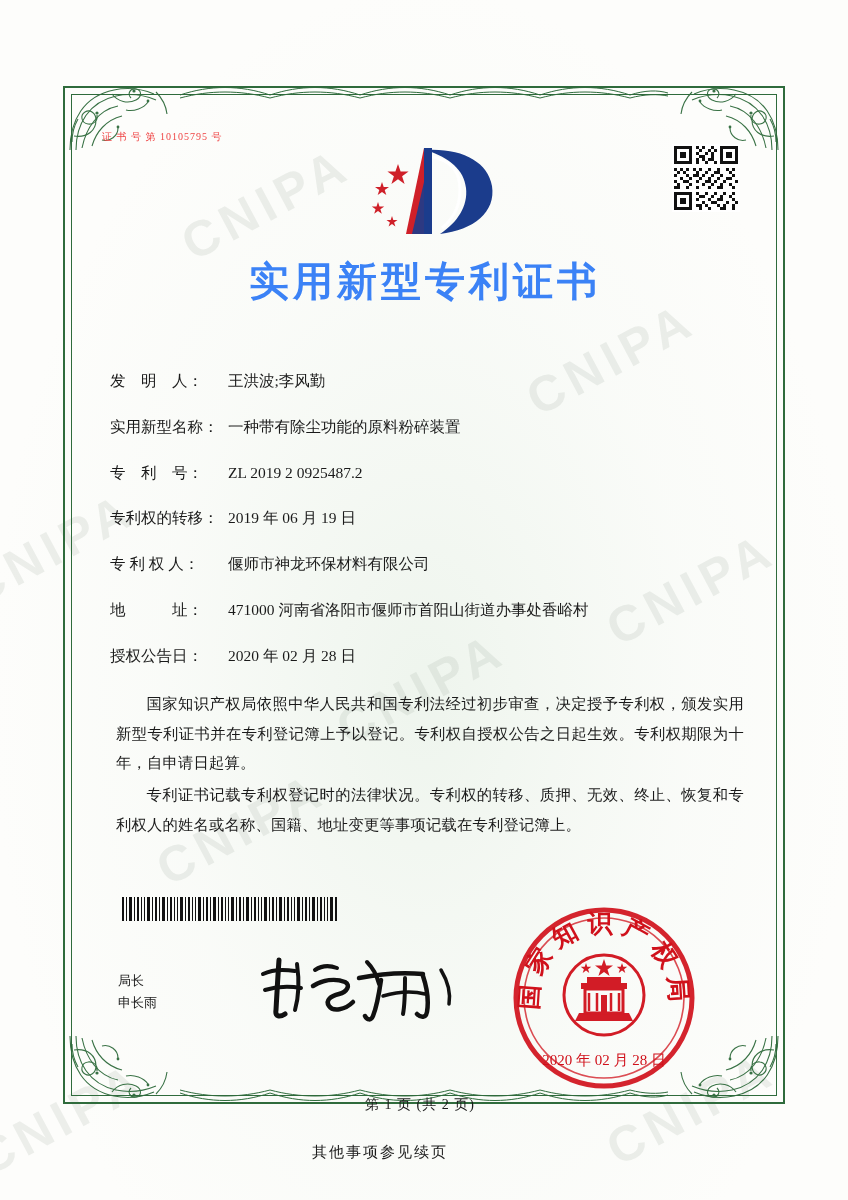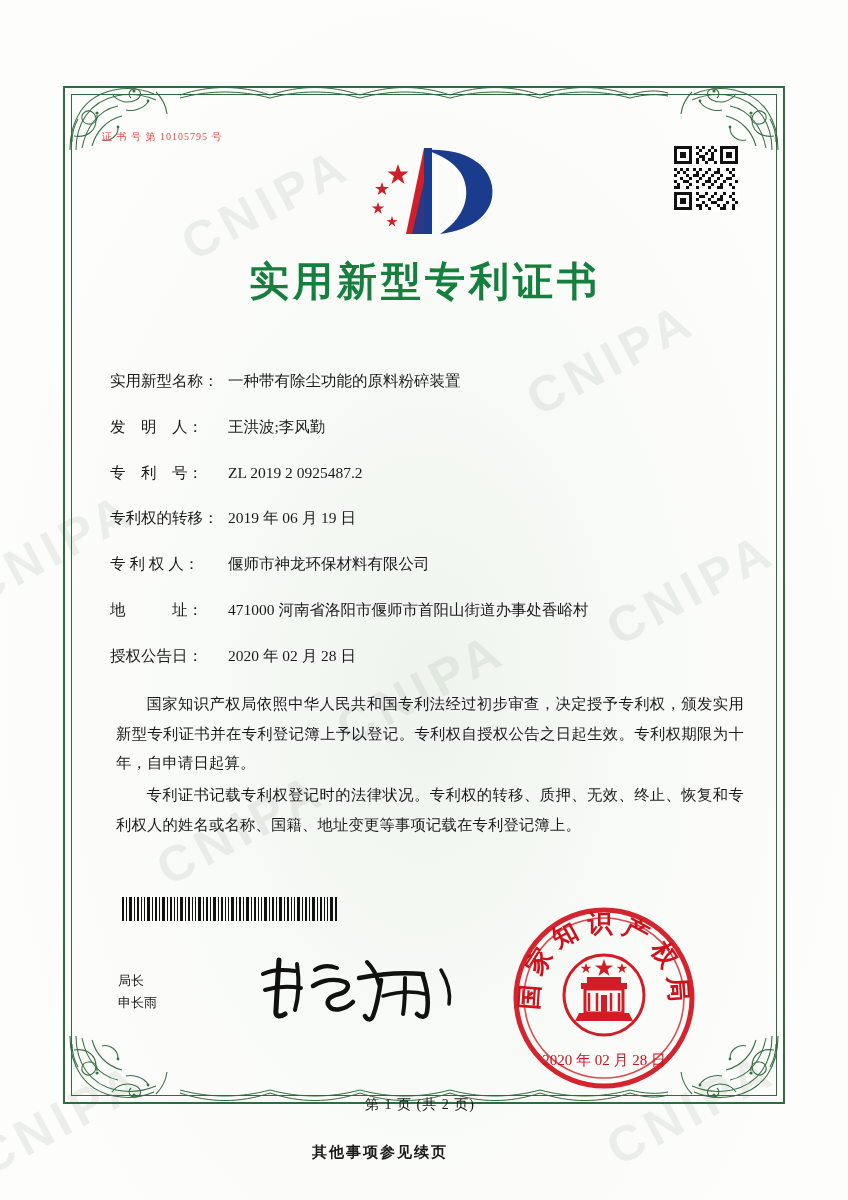--- a/index.html
+++ b/index.html
@@ -126,21 +126,21 @@
     background: #fff;
   }
   .qr svg { display:block; }
 
   .title {
     text-align: center;
     font-size: 40px;
     font-weight: 700;
     letter-spacing: 4px;
     margin: 110px 0 0 0;
-    color: #15803d;
+    color: #3b82f6;
     font-family: "Liberation Serif", "DejaVu Serif", serif;
   }
 
   .fields {
     margin-top: 60px;
     padding-left: 10px;
   }
   .field {
     display: flex;
     align-items: baseline;
@@ -226,21 +226,21 @@
     letter-spacing: 1px;
   }
   .footer-note {
     position: absolute;
     left: 0;
     top: 1143px;
     width: 760px;
     text-align: center;
     font-size: 15px;
     letter-spacing: 2px;
-    font-weight: 700;
+    font-weight: 400;
   }
 </style>
 </head>
 <body>
 
 <div class="page">
   <div class="page-tint"></div>
 
   <div class="wm wm-1">CNIPA</div>
   <div class="wm wm-2">CNIPA</div>
@@ -487,26 +487,26 @@
     </svg>
   </div>
 
   <div class="content">
     <div class="cert-no">证 书 号 第 10105795 号</div>
 
     <h1 class="title">实用新型专利证书</h1>
 
     <div class="fields">
       <div class="field">
+        <span class="lbl">发　明　人：</span>
+        <span class="val">王洪波;李风勤</span>
+      </div>
+      <div class="field">
         <span class="lbl">实用新型名称：</span>
         <span class="val">一种带有除尘功能的原料粉碎装置</span>
-      </div>
-      <div class="field">
-        <span class="lbl">发　明　人：</span>
-        <span class="val">王洪波;李风勤</span>
       </div>
       <div class="field">
         <span class="lbl">专　利　号：</span>
         <span class="val">ZL 2019 2 0925487.2</span>
       </div>
       <div class="field">
         <span class="lbl">专利权的转移：</span>
         <span class="val">2019 年 06 月 19 日</span>
       </div>
       <div class="field">

